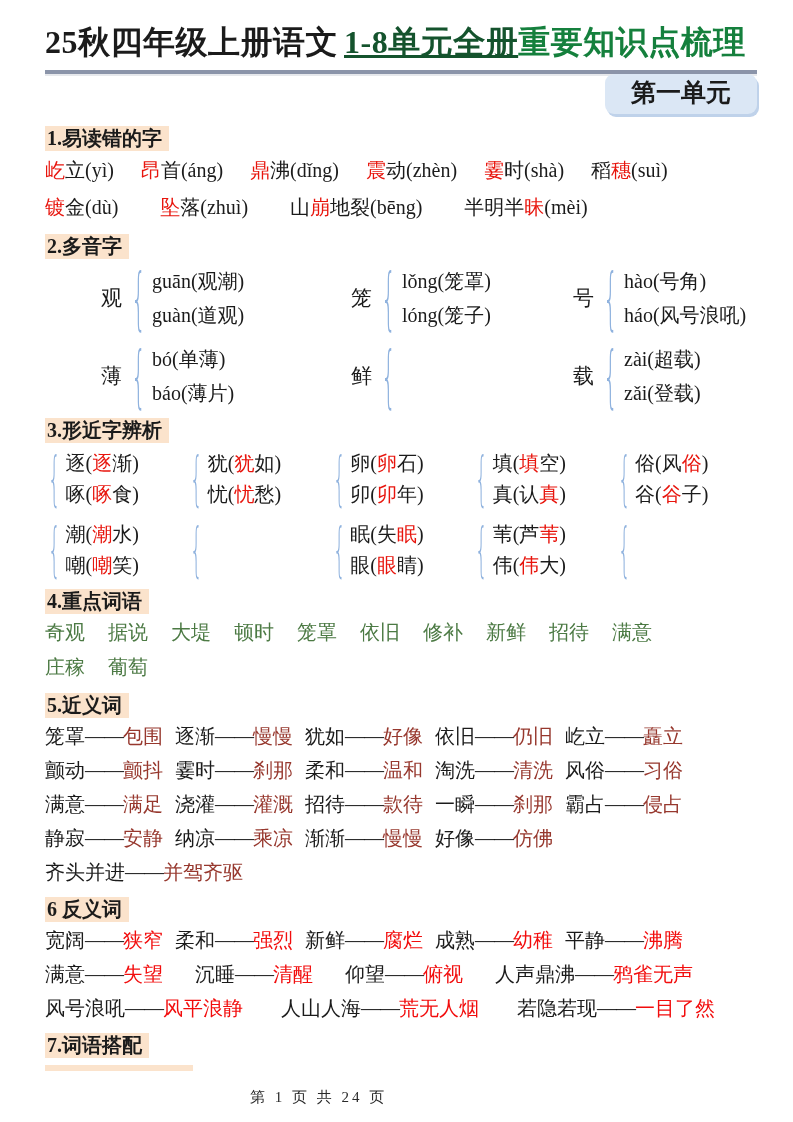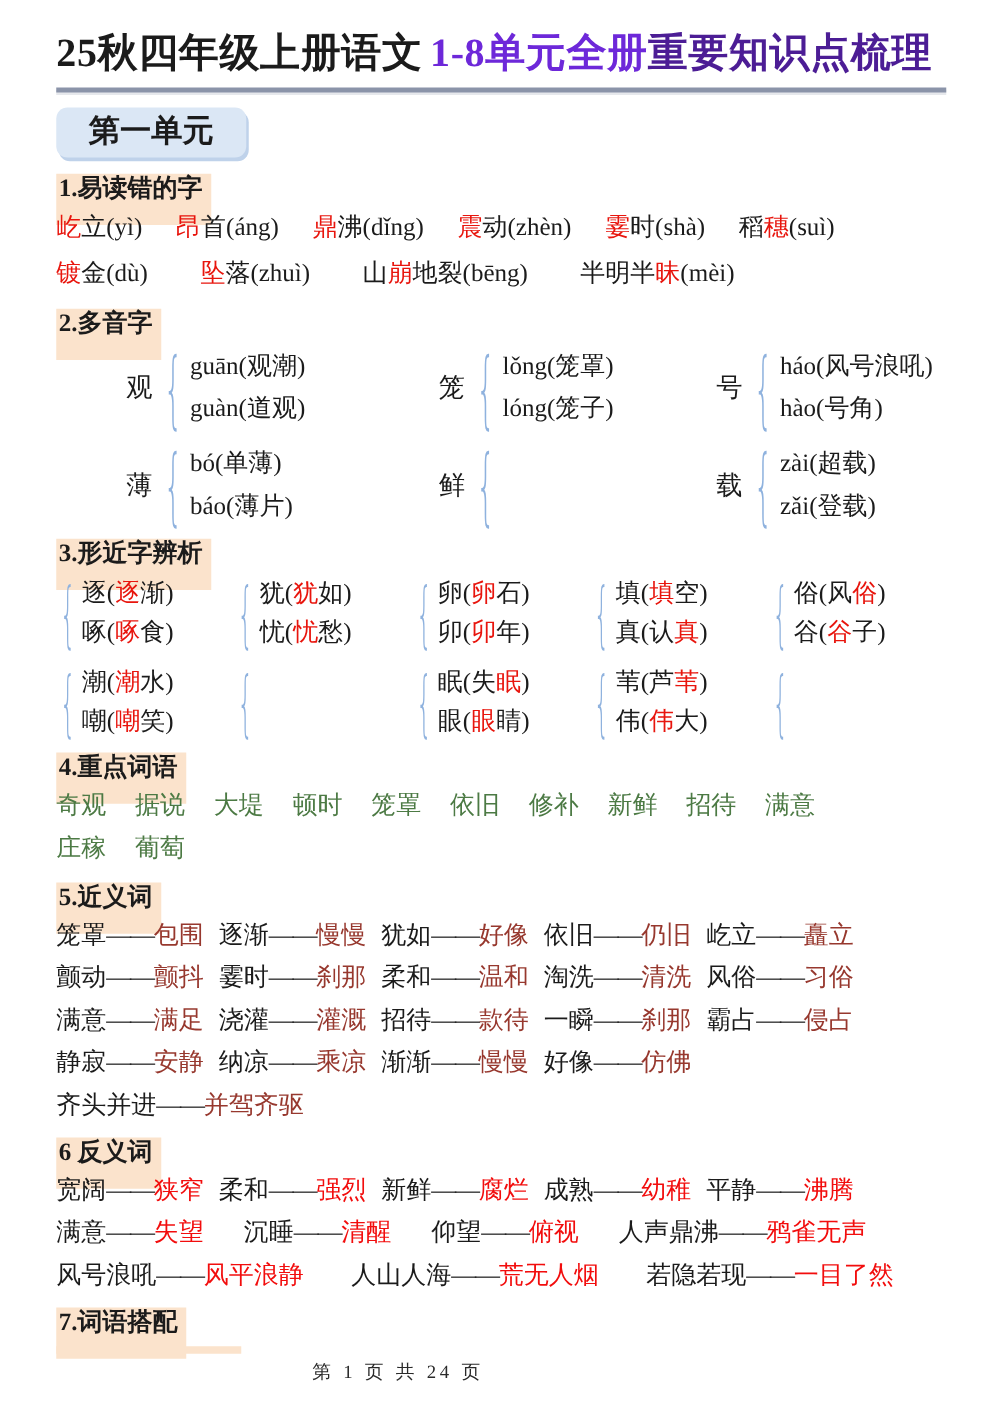--- a/index.html
+++ b/index.html
@@ -2,29 +2,29 @@
 <html><head>
 <meta charset="utf-8">
 <style>
   html,body{margin:0;padding:0;}
   body{
     width:793px;height:1122px;background:#ffffff;position:relative;overflow:hidden;
     font-family:"Liberation Serif","DejaVu Serif",serif;color:#1b1b1b;
   }
   .page{padding:22px 36px 0 45px;}
   .title{font-size:32px;font-weight:700;white-space:nowrap;letter-spacing:0.5px;line-height:40px;}
-  .t-purple{color:#6d28d9;margin-left:6px;}
-  .t-red{color:#4c1d95;}
+  .t-purple{color:#14532d;margin-left:6px;text-decoration:underline;}
+  .t-red{color:#15803d;}
   .rule{height:4px;background:#8b94a9;margin-top:8px;box-shadow:0 2px 0 rgba(139,148,169,0.22);}
-  .badge-row{text-align:left;margin-top:12px;height:44px;}
+  .badge-row{text-align:right;height:44px;}
   .badge{display:inline-block;background:#dbe7f5;border-radius:9px;padding:2px 26px 5px;
     font-size:25px;font-weight:600;box-shadow:2px 3px 0 #bfd2ea;}
   .main-heading{color:#2c6e31;font-weight:700;font-size:22px;margin-top:8px;letter-spacing:2px;}
   .sec-heading{margin-top:7px;font-size:20px;font-weight:600;}
-  .hl{background:#fbe3cc;padding:1px 7px 18px 2px;}
+  .hl{background:#fbe3cc;padding:1px 7px 2px 2px;}
   .word-row{font-size:20px;line-height:37px;white-space:nowrap;}
   .row2-spacing .word-item{margin-right:42px;}
   .word-item{margin-right:27px;}
   .c-k{color:#1b1b1b}
   .c-r{color:#e8150d}
   .c-g{color:#4c7a44}
   .c-m{color:#97382e}
   .c-R{color:#f20d0d}
   .brace{display:inline-block;color:#8fb2de;font-family:"DejaVu Sans",sans-serif;font-weight:300;
     transform:scale(0.72,2.05);transform-origin:center;}
@@ -87,22 +87,22 @@
       <span class="brace">{</span>
       <div class="dy-lines">
         <span class="dy-line">lǒng(笼罩)</span>
         <span class="dy-line">lóng(笼子)</span>
       </div>
     </div>
     <div class="dy-group">
       <span class="dy-char">号</span>
       <span class="brace">{</span>
       <div class="dy-lines">
+        <span class="dy-line">hào(号角)</span>
         <span class="dy-line">háo(风号浪吼)</span>
-        <span class="dy-line">hào(号角)</span>
       </div>
     </div>
     <div class="dy-group">
       <span class="dy-char">薄</span>
       <span class="brace">{</span>
       <div class="dy-lines">
         <span class="dy-line">bó(单薄)</span>
         <span class="dy-line">báo(薄片)</span>
       </div>
     </div>

